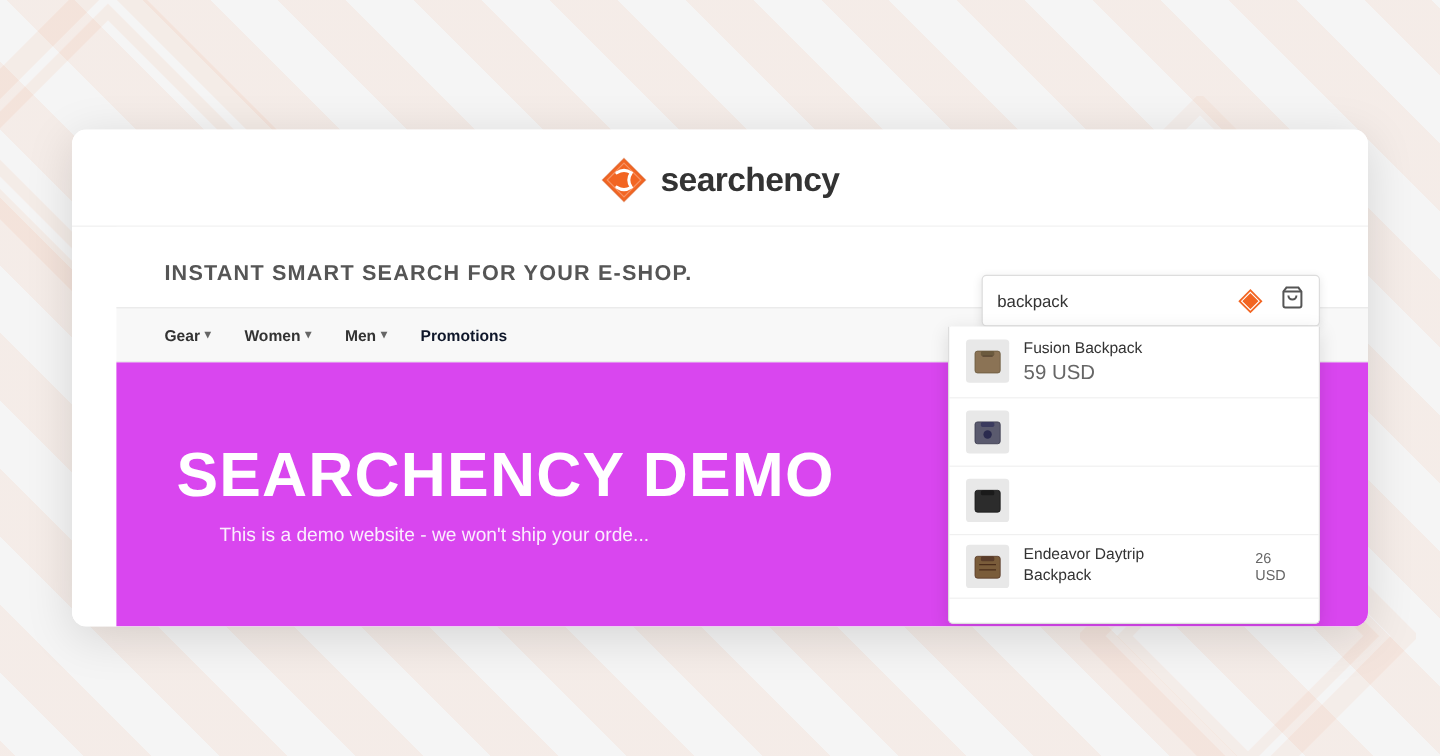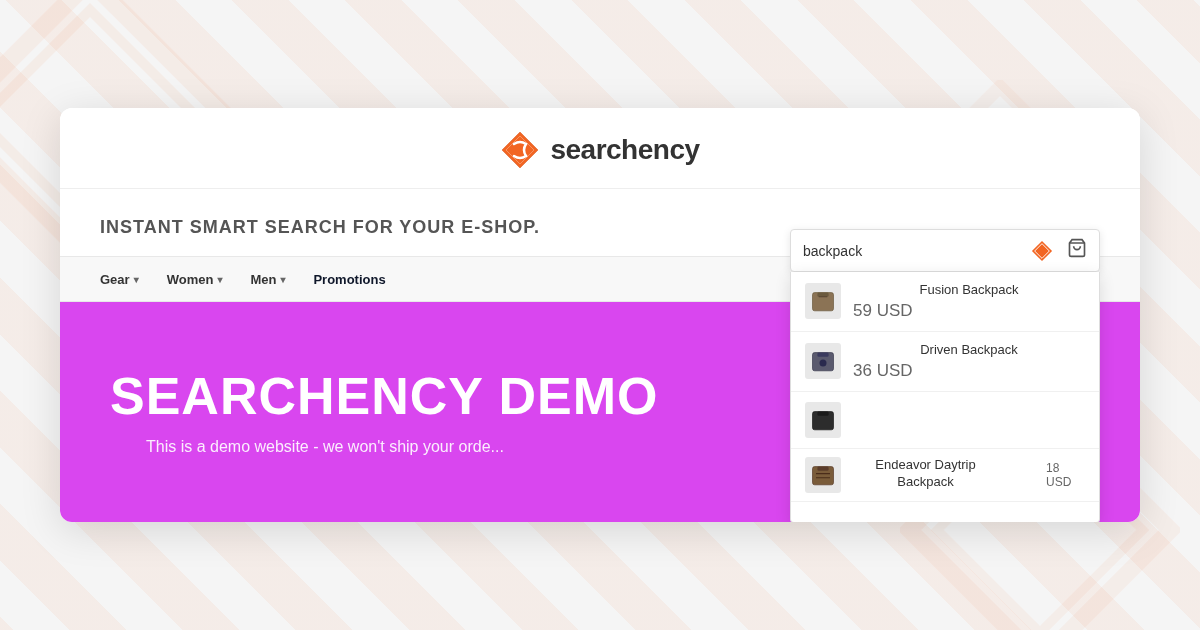--- a/index.html
+++ b/index.html
@@ -71,20 +71,21 @@
       font-size: 28px;
       font-weight: 700;
       color: #333;
       letter-spacing: -0.5px;
     }
 
     
     .shop-area {
       position: relative;
       background: #fff;
+      padding-left: 37px;
     }
 
     .shop-header {
       padding: 28px 40px 18px 40px;
       background: #fff;
     }
 
     .shop-tagline {
       font-size: 18px;
       font-weight: 700;
@@ -164,20 +165,21 @@
 
     .search-box {
       display: flex;
       align-items: center;
       background: #fff;
       border: 1px solid #ddd;
       border-radius: 4px;
       padding: 8px 12px;
       gap: 8px;
       box-shadow: 0 2px 8px rgba(0,0,0,0.1);
+      margin-left: 28px;
     }
 
     .search-input-field {
       flex: 1;
       border: none;
       outline: none;
       font-size: 14px;
       color: #333;
       background: transparent;
     }
@@ -231,21 +233,20 @@
 
     .result-info {
       flex: 1;
     }
 
     .result-name {
       font-size: 13px;
       font-weight: 500;
       color: #333;
       line-height: 1.3;
-      text-align: center;
     }
 
     .result-price {
       font-size: 17px;
       color: #666;
       margin-top: 2px;
     }
 
     
     .result-item-special {
@@ -369,24 +370,20 @@
           </div>
         </div>
 
         <div class="result-item">
           <div class="result-thumb">
             <svg width="28" height="28" viewBox="0 0 40 40">
               <rect x="5" y="8" width="30" height="26" rx="3" fill="#5a5a6e" stroke="#3a3a4e" stroke-width="1"></rect>
               <rect x="12" y="8" width="16" height="6" rx="2" fill="#3a3a5e"></rect>
               <circle cx="20" cy="23" r="5" fill="#2a2a4e"></circle>
             </svg>
-          </div>
-          <div class="result-info">
-            <div class="result-name">Driven Backpack</div>
-            <div class="result-price">36 USD</div>
           </div>
         </div>
 
         <div class="result-item">
           <div class="result-thumb">
             <svg width="28" height="28" viewBox="0 0 40 40">
               <rect x="5" y="8" width="30" height="26" rx="3" fill="#2c2c2c" stroke="#1a1a1a" stroke-width="1"></rect>
               <rect x="12" y="8" width="16" height="6" rx="2" fill="#1a1a1a"></rect>
             </svg>
           </div>
@@ -399,21 +396,21 @@
                 <rect x="5" y="8" width="30" height="26" rx="3" fill="#7a5c3a" stroke="#5a3c2a" stroke-width="1"></rect>
                 <rect x="12" y="8" width="16" height="6" rx="2" fill="#5a3c2a"></rect>
                 <line x1="10" y1="18" x2="30" y2="18" stroke="#4a2c1a" stroke-width="1.5"></line>
                 <line x1="10" y1="24" x2="30" y2="24" stroke="#4a2c1a" stroke-width="1.5"></line>
               </svg>
             </div>
             <div class="result-info">
               <div class="result-name">Endeavor Daytrip Backpack</div>
             </div>
           </div>
-          <div class="special-price">18 USD</div>
+          <div class="special-price">26 USD</div>
         </div>
 
         <div class="result-item">
           
           
         </div>
 
       </div>
     </div>
 

